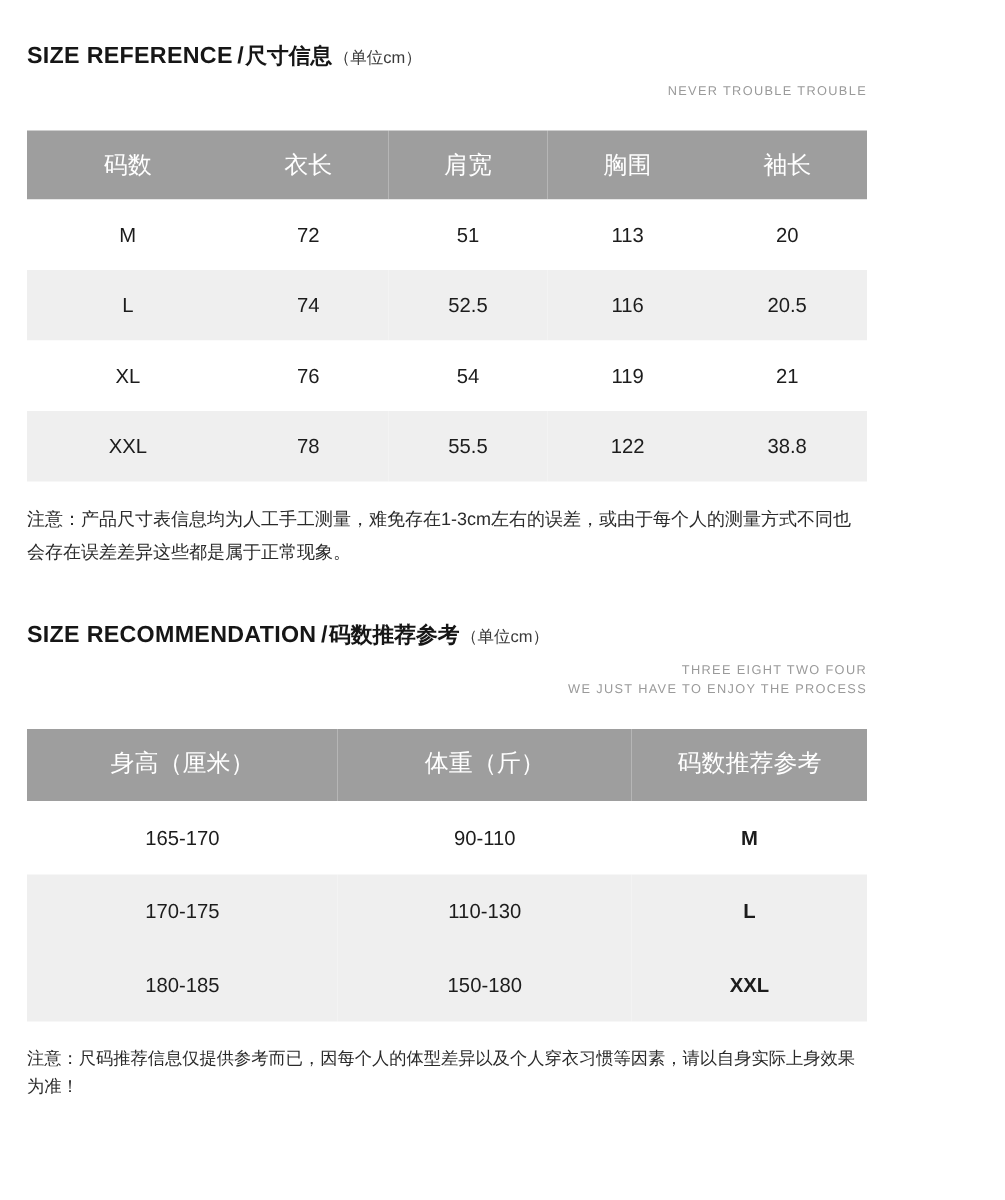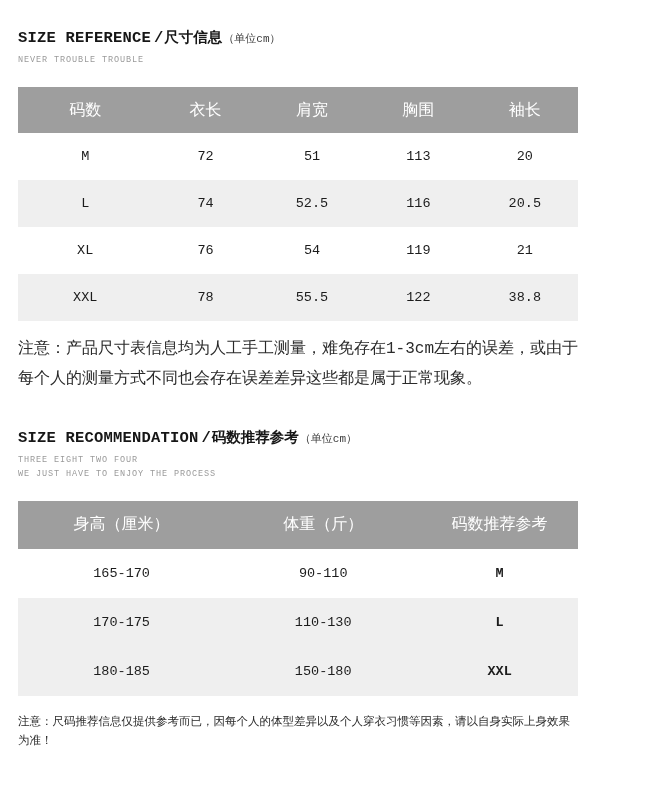--- a/index.html
+++ b/index.html
@@ -13,21 +13,20 @@
     font-family: "Liberation Sans", sans-serif;
     color: #1a1a1a;
     overflow: hidden;
   }
   .page {
     position: relative;
     width: 596px;
     height: 800px;
     box-sizing: border-box;
     padding: 28px 18px 0 18px;
-    font-family: Liberation Mono, monospace;
   }
 
   
   .section {
     margin-bottom: 0;
   }
   .sec-title {
     display: flex;
     align-items: baseline;
     font-weight: bold;
@@ -52,20 +51,21 @@
   }
   .sec-title .unit {
     font-size: 11px;
     font-weight: normal;
     color: #3a3a3a;
     margin-left: 1px;
   }
   .sub-lines {
     margin-top: 7px;
     margin-bottom: 0;
+    text-align: right;
   }
   .sub-lines div {
     font-size: 8.5px;
     letter-spacing: 0.9px;
     color: #9a9a9a;
     line-height: 1.55;
     text-transform: uppercase;
   }
 
   
@@ -113,21 +113,21 @@
   .t2 col.c2 { width: 28%; }
 
   .t2 thead th { height: 46px; }
   .t2 tbody td { height: 47px; }
   .t2 tbody td { font-size: 13.5px; text-align: center; }
   .t2 tbody td.size { font-weight: bold; font-size: 13.5px; }
 
   
   .note {
     margin-top: 14px;
-    font-size: 16px;
+    font-size: 12px;
     line-height: 1.85;
     color: #2a2a2a;
   }
   .note-2 {
     margin-top: 16px;
     font-size: 11.5px;
     color: #2a2a2a;
     line-height: 1.7;
   }
 

